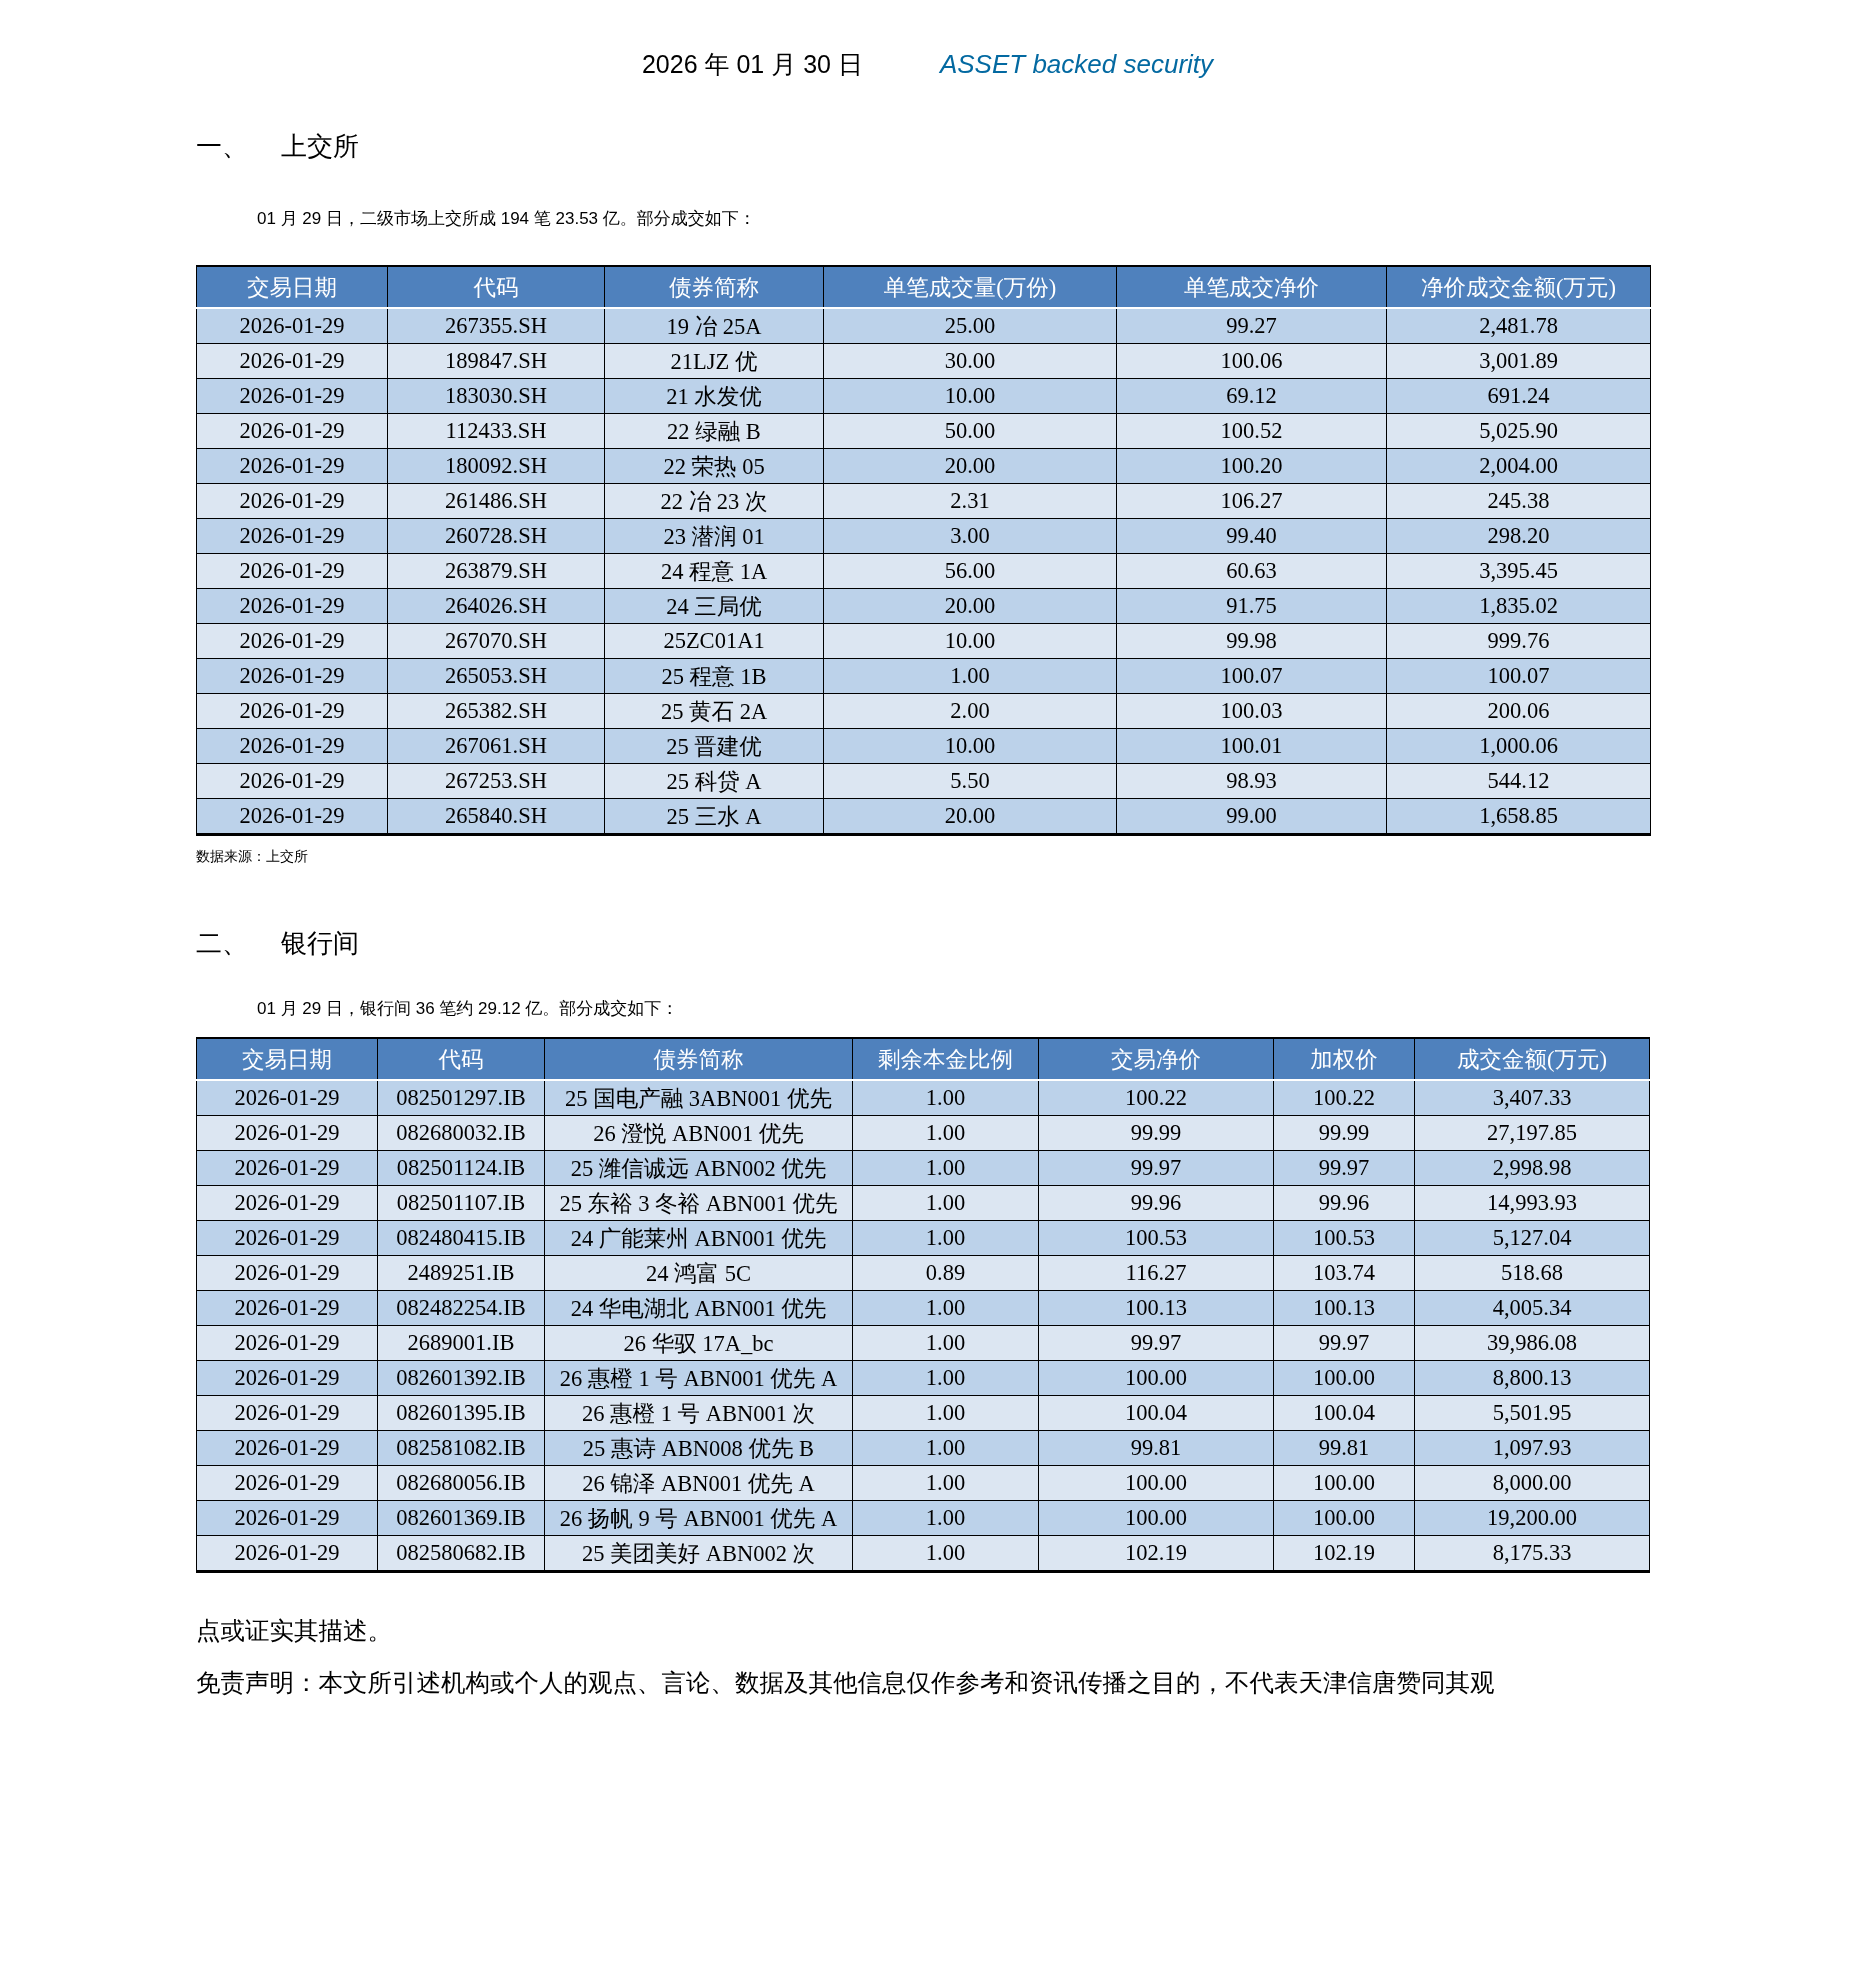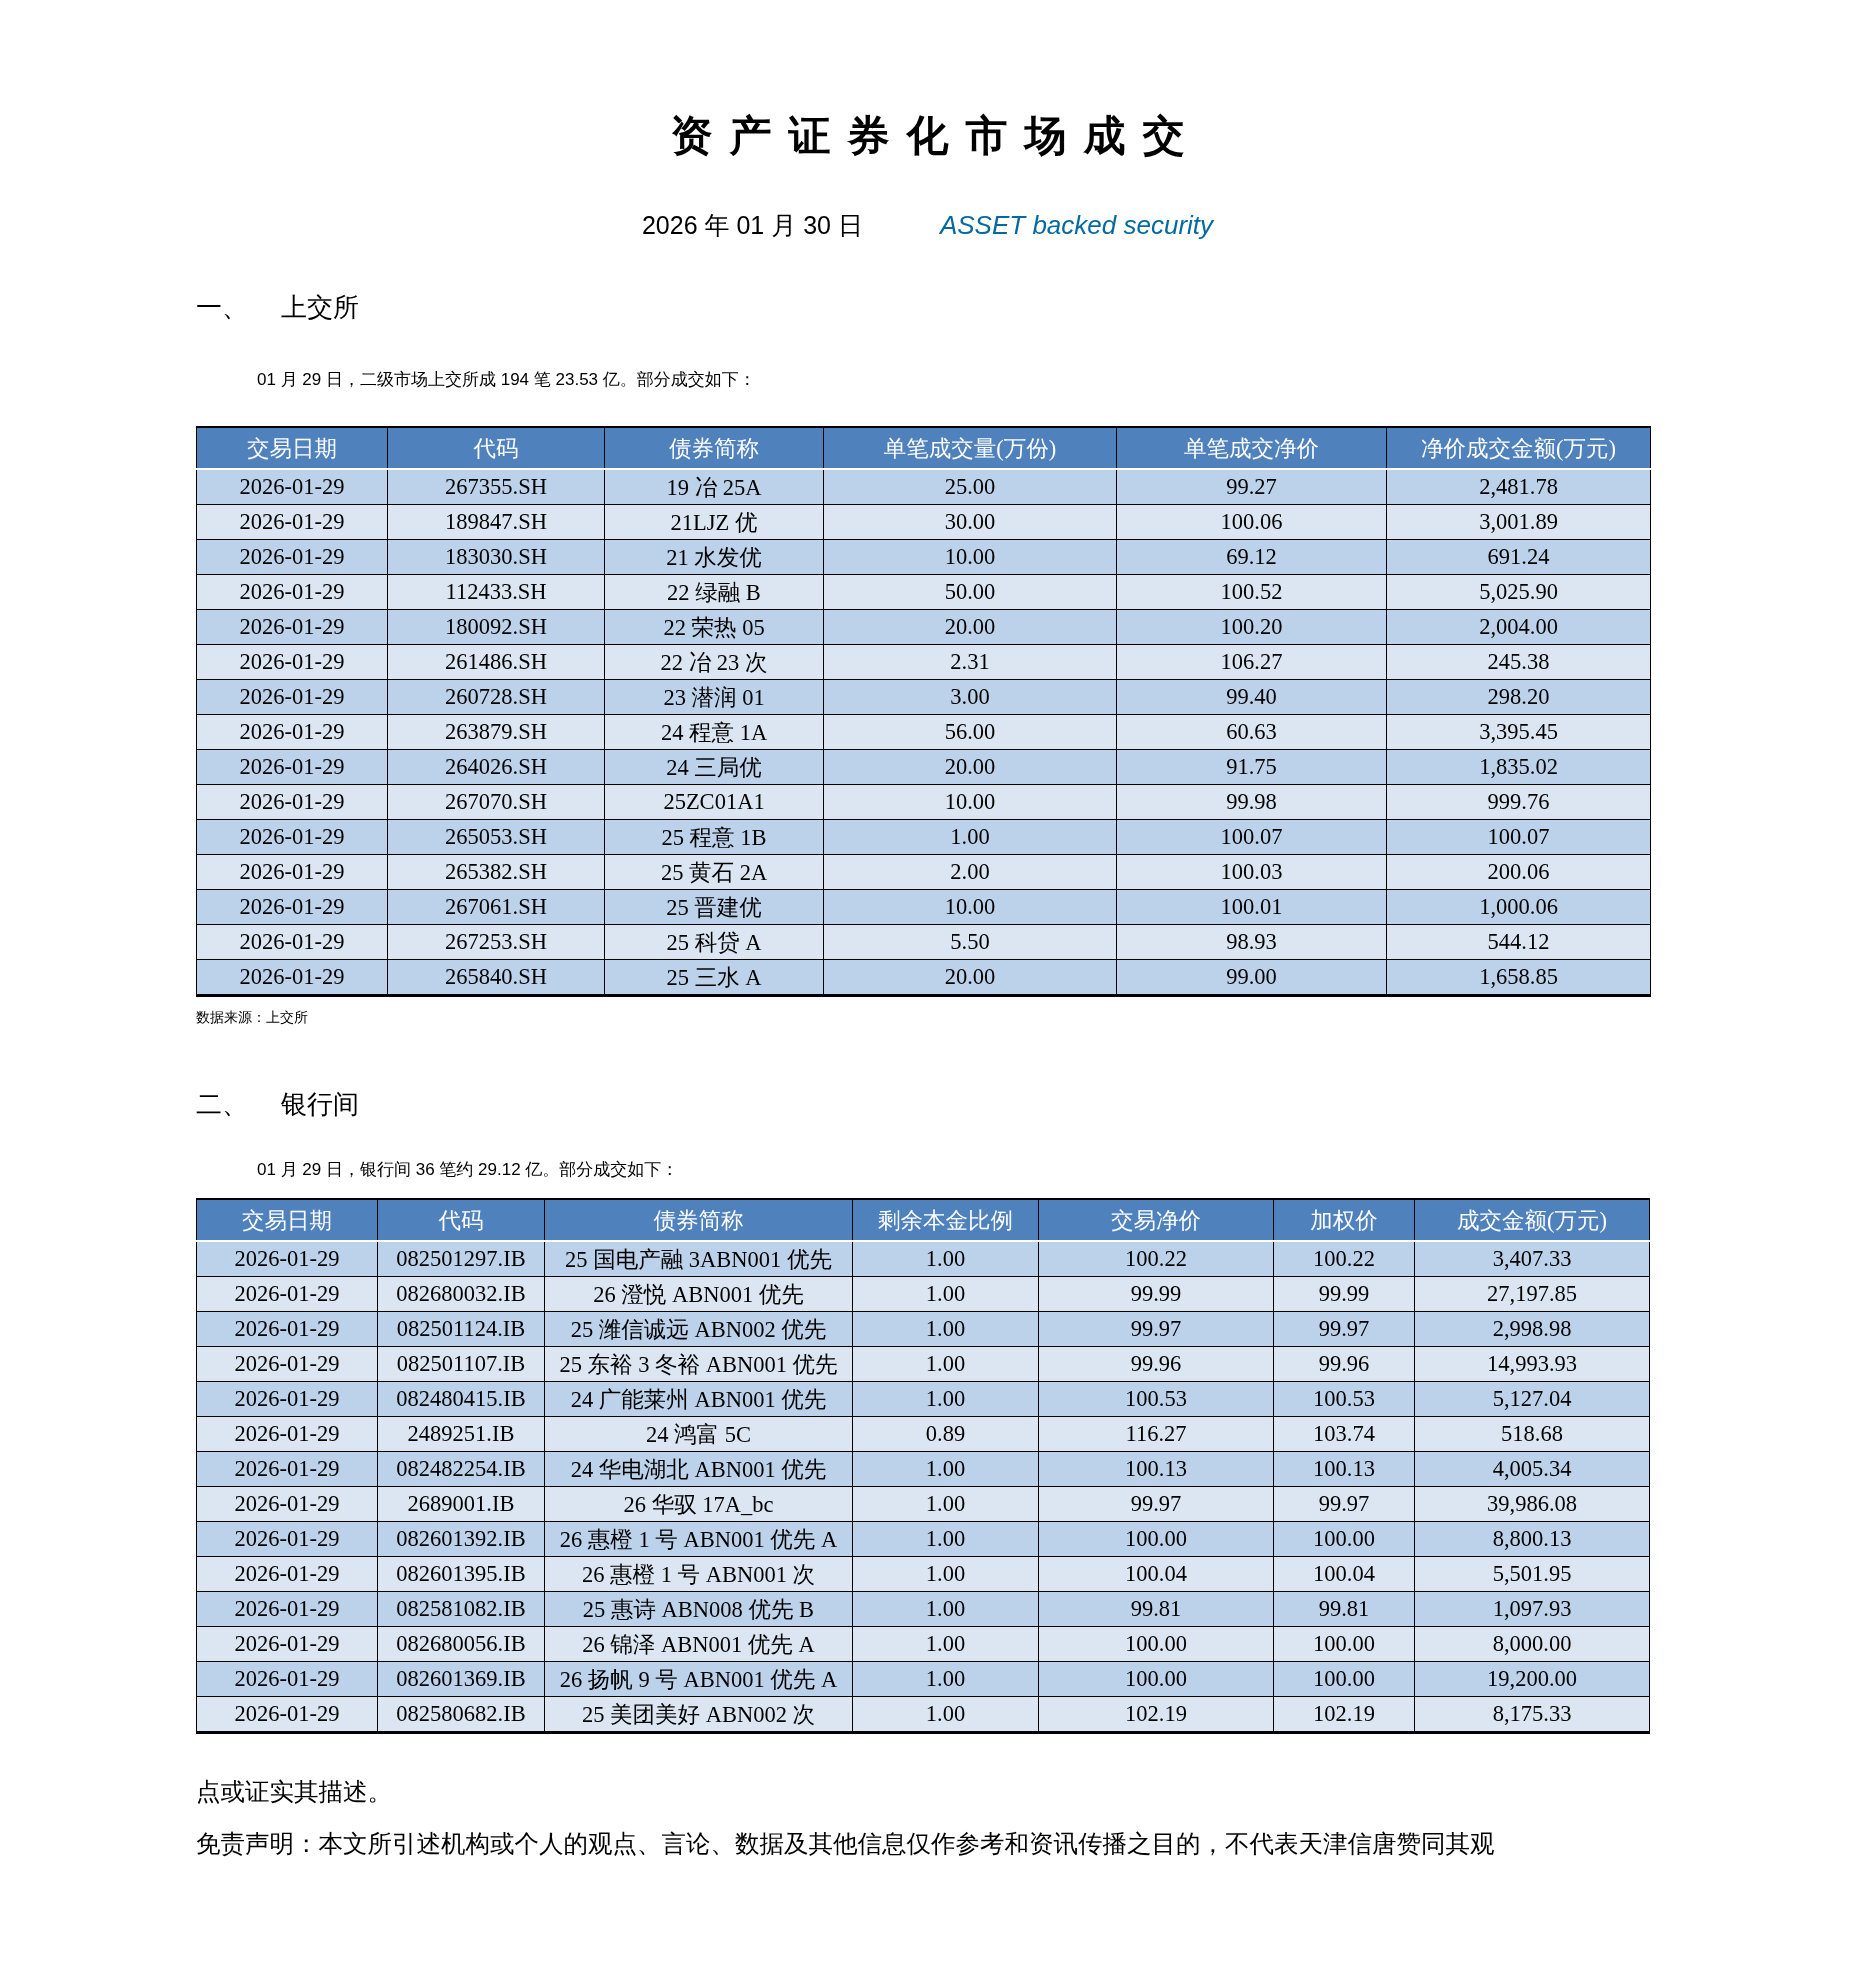--- a/index.html
+++ b/index.html
@@ -107,21 +107,20 @@
   
   .t2 col.c1{width:181px}.t2 col.c2{width:167px}.t2 col.c3{width:308px}
   .t2 col.c4{width:186px}.t2 col.c5{width:235px}.t2 col.c6{width:141px}.t2 col.c7{width:235px}
 </style>
 </head>
 <body>
 
 <div class="page">
   <div class="content">
 
-    <div class="title">资产证券化市场成交</div>
 
     <div class="dateline">
       <span>2026 年 01 月 30 日</span>
       <span class="subtitle">ASSET backed security</span>
     </div>
 
     <div class="sec-heading">
       <span class="sec-num">一、</span><span>上交所</span>
     </div>
 

